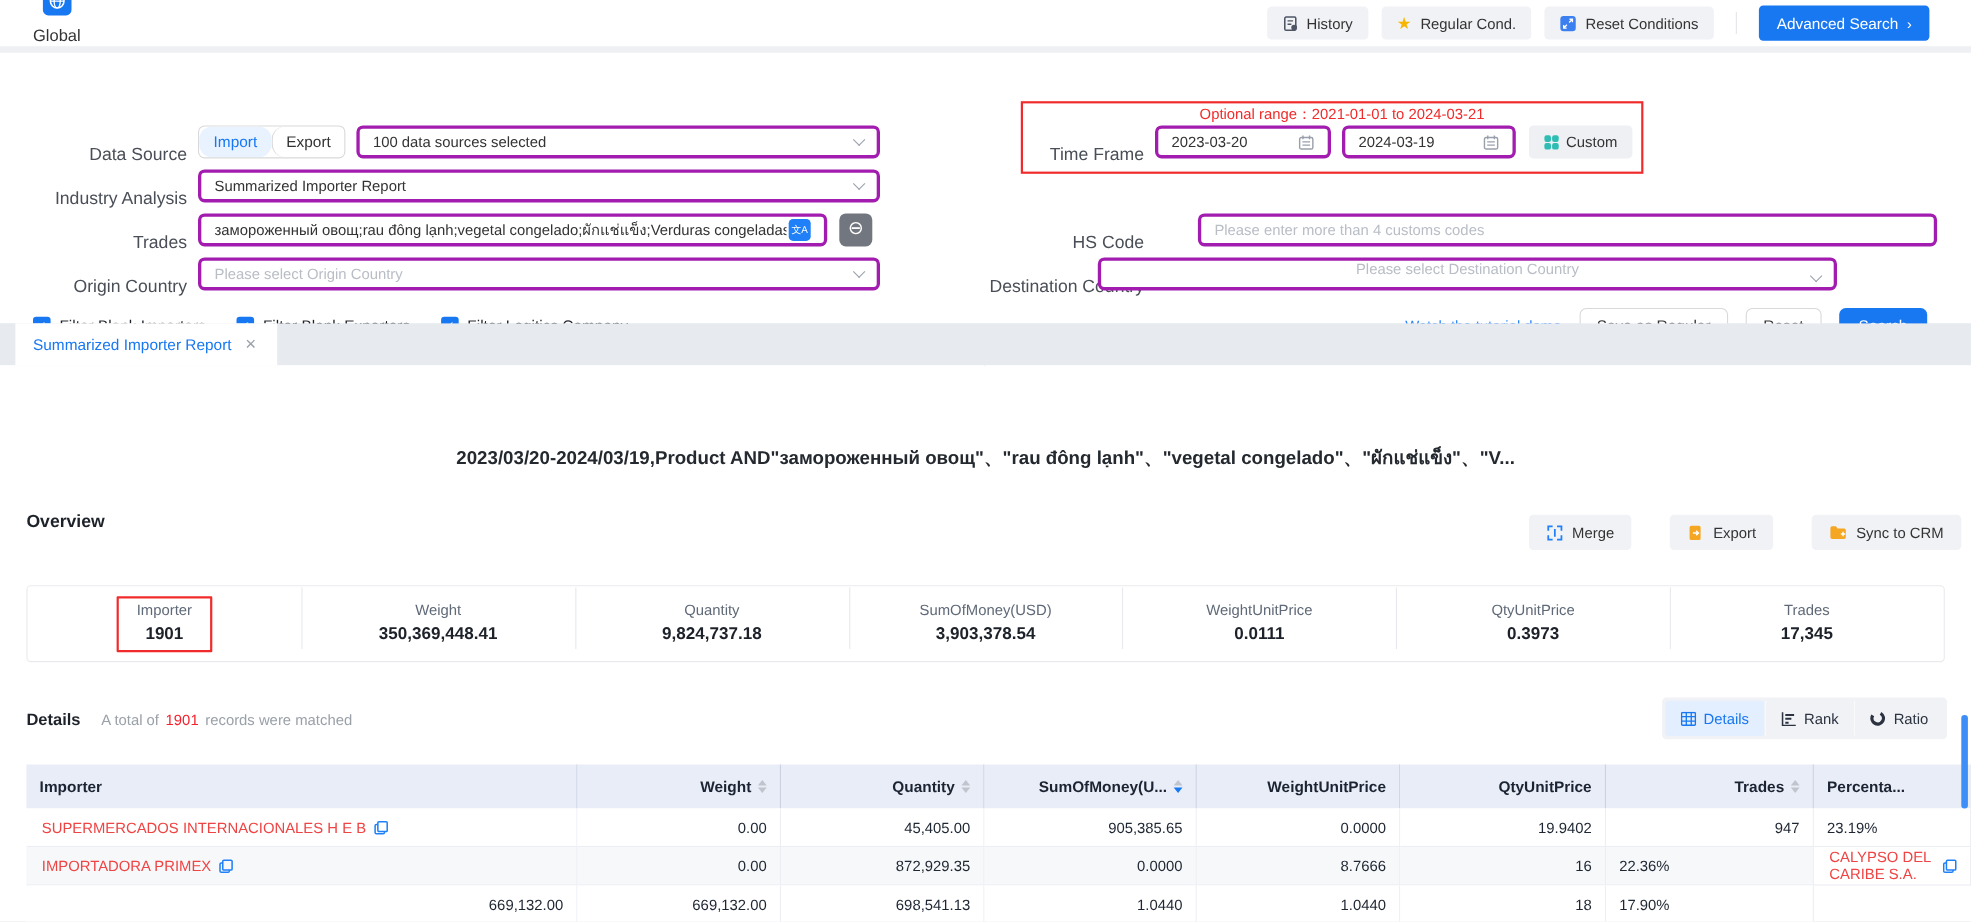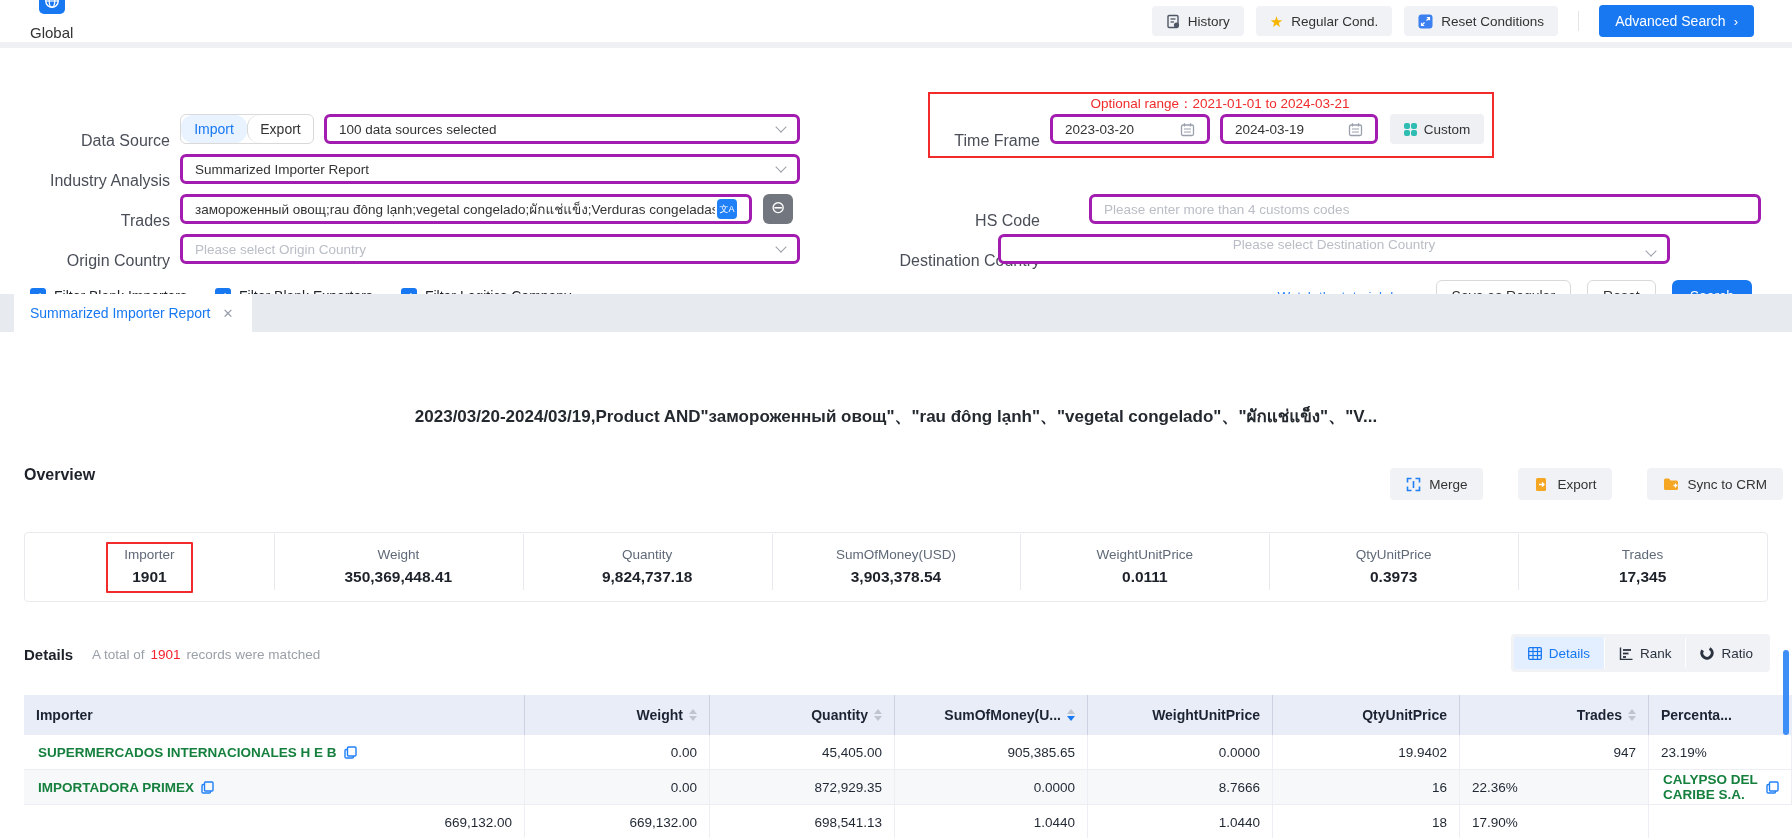--- a/index.html
+++ b/index.html
@@ -103,21 +103,21 @@
   .table { position:absolute; top:363px; left:24px; width:1768px; display:grid;
     grid-template-columns:501px 185px 185px 193px 185px 187px 189px 143px; }
   .th { height:40px; background:#e9edf7; border-right:1px solid #ccd2e2; display:flex; align-items:center;
     font-size:14px; font-weight:bold; color:#1c2433; padding:0 12px; }
   .th:nth-child(8) { border-right:none; }
   .th.num { justify-content:flex-end; }
   .td { height:35px; border-right:1px solid #eceef3; border-bottom:1px solid #eceef3; display:flex;
     align-items:center; font-size:13.5px; color:#1f2733; padding:0 12px; background:#fff; }
   .td.alt { background:#f7f8fa; }
   .td.num { justify-content:flex-end; }
-  .td.name { color:#15803d; gap:7px; padding-left:14px; cursor:pointer;font-weight:bold; }
+  .td.name { color:#ef4444; gap:7px; padding-left:14px; cursor:pointer; }
   .sort { display:inline-flex; flex-direction:column; gap:2px; margin-left:6px; cursor:pointer; }
   .s-up { width:0; height:0; border-left:4px solid transparent; border-right:4px solid transparent;
     border-bottom:5px solid #c0c4cc; }
   .s-down { width:0; height:0; border-left:4px solid transparent; border-right:4px solid transparent;
     border-top:5px solid #c0c4cc; }
   .s-down.active { border-top-color:#1778f2; }
   .vscroll { position:absolute; right:3px; top:650px; width:6px; height:85px; border-radius:3px; background:#3e8ef7; }
   svg { display:block; flex:none; }
 </style>
 </head>

